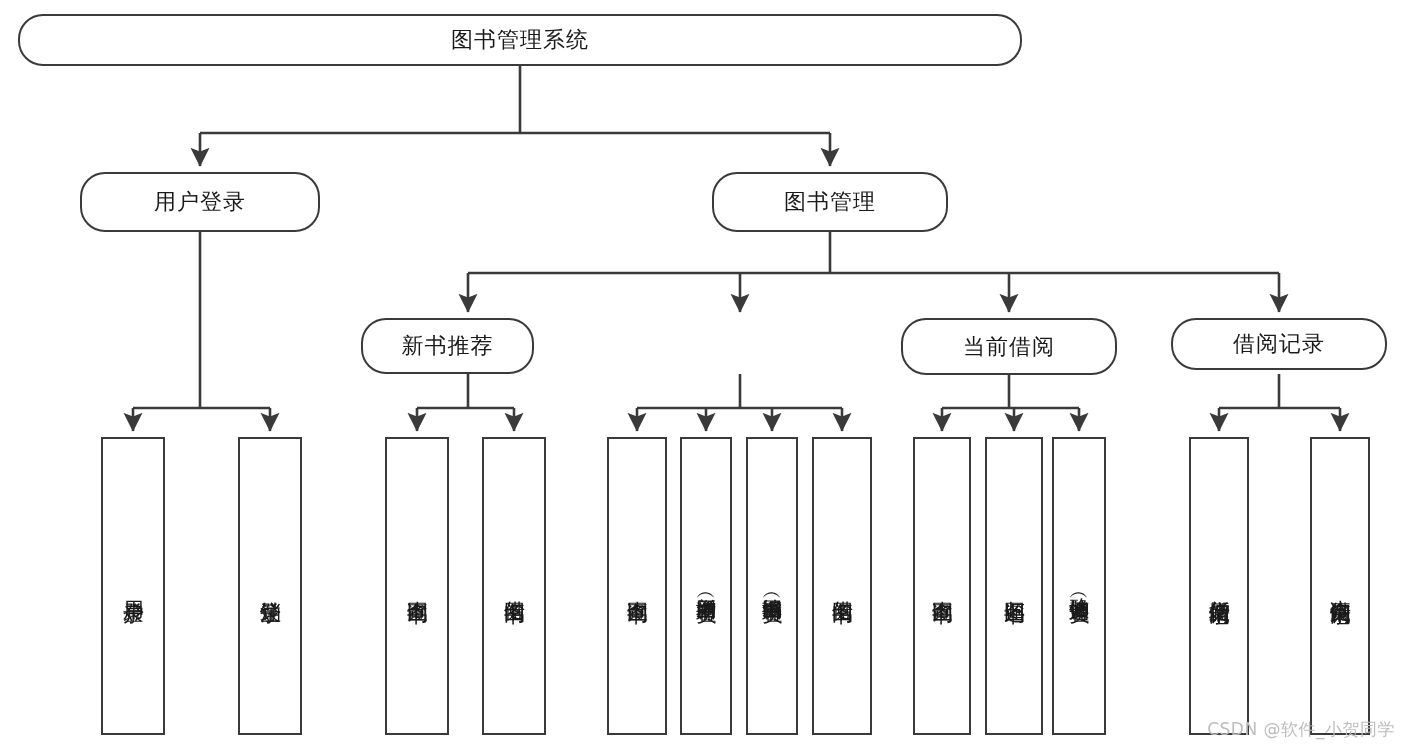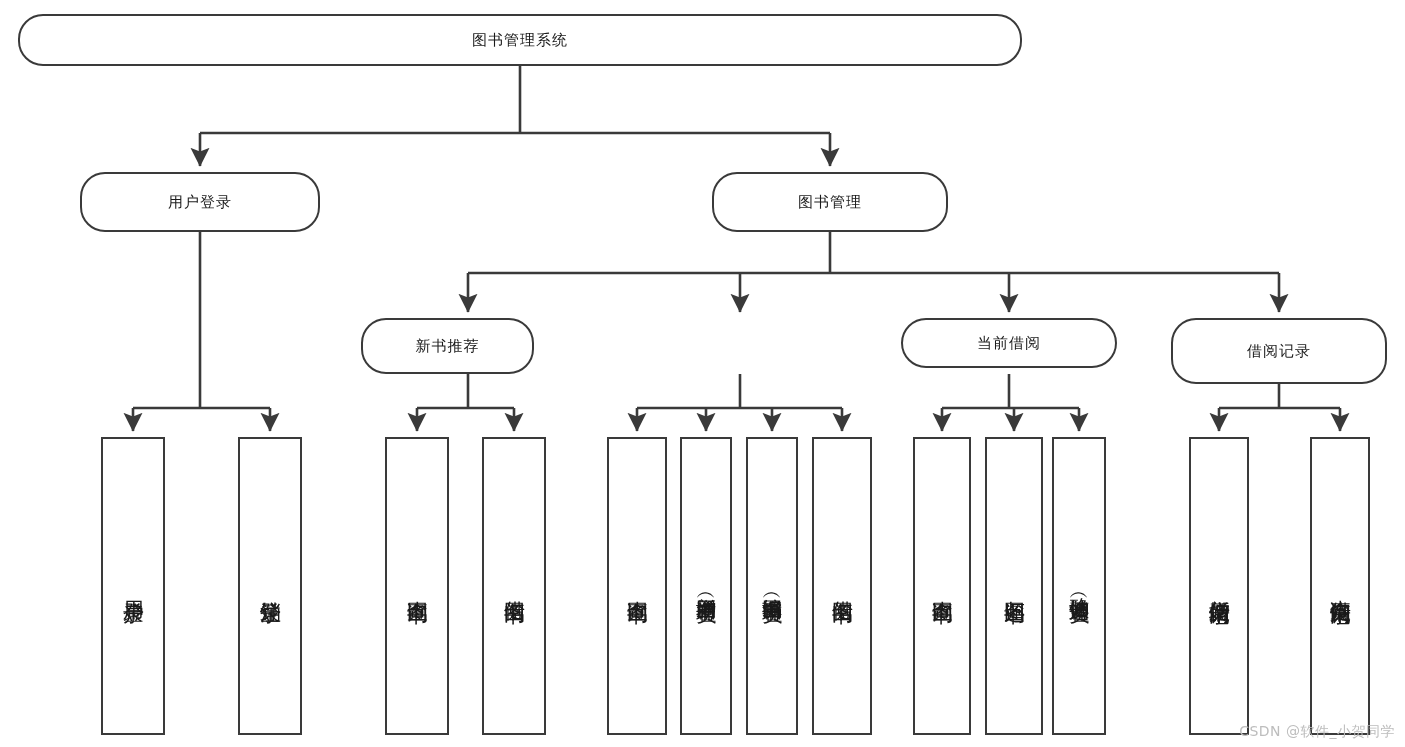--- a/index.html
+++ b/index.html
@@ -29,21 +29,21 @@
     position: absolute;
     box-sizing: border-box;
     border: 2px solid #3a3a3a;
     background: #ffffff;
     display: flex;
     align-items: center;
     justify-content: center;
     color: #1a1a1a;
   }
   .node.horiz {
-    font-size: 15px;
+    font-size: 22px;
     letter-spacing: 1px;
     border-radius: 25px;
   }
   .node.vert {
     writing-mode: vertical-rl;
     text-orientation: upright;
     font-size: 21px;
     line-height: 1.28;
     letter-spacing: 1px;
     padding: 4px 0;
@@ -53,21 +53,21 @@
     writing-mode: vertical-rl;
     text-orientation: upright;
     display: block;
     white-space: normal;
     max-height: 100%;
   }
   #watermark {
     position: absolute;
     right: 10px;
     bottom: 6px;
-    font-size: 14px;
+    font-size: 17px;
     color: #bdbdbd;
     letter-spacing: 0.5px;
     white-space: nowrap;
     font-family: "DejaVu Sans", "Liberation Sans", sans-serif;
     margin-top: 23px;
   }
 </style>
 </head>
 <body>
 
@@ -133,24 +133,24 @@
   <div class="node horiz" style="left:80px; top:172px; width:240px; height:60px;">
     <span>用户登录</span>
   </div>
   <div class="node horiz" style="left:712px; top:172px; width:236px; height:60px;">
     <span>图书管理</span>
   </div>
 
   <div class="node horiz" style="left:361px; top:318px; width:173px; height:56px;">
     <span>新书推荐</span>
   </div>
-  <div class="node horiz" style="left:901px; top:318px; width:216px; height:50px;">
+  <div class="node horiz" style="left:901px; top:318px; width:216px; height:57px;">
     <span>当前借阅</span>
   </div>
-  <div class="node horiz" style="left:1171px; top:318px; width:216px; height:66px;align-items:center;">
+  <div class="node horiz" style="left:1171px; top:318px; width:216px; height:52px;align-items:center;">
     <span>借阅记录</span>
   </div>
 
   <div class="node vert" style="left:101px; top:437px; width:64px; height:298px;">
     <span class="vlabel">用户登录</span>
   </div>
   <div class="node vert" style="left:238px; top:437px; width:64px; height:298px;">
     <span class="vlabel">注销登录</span>
   </div>
 

